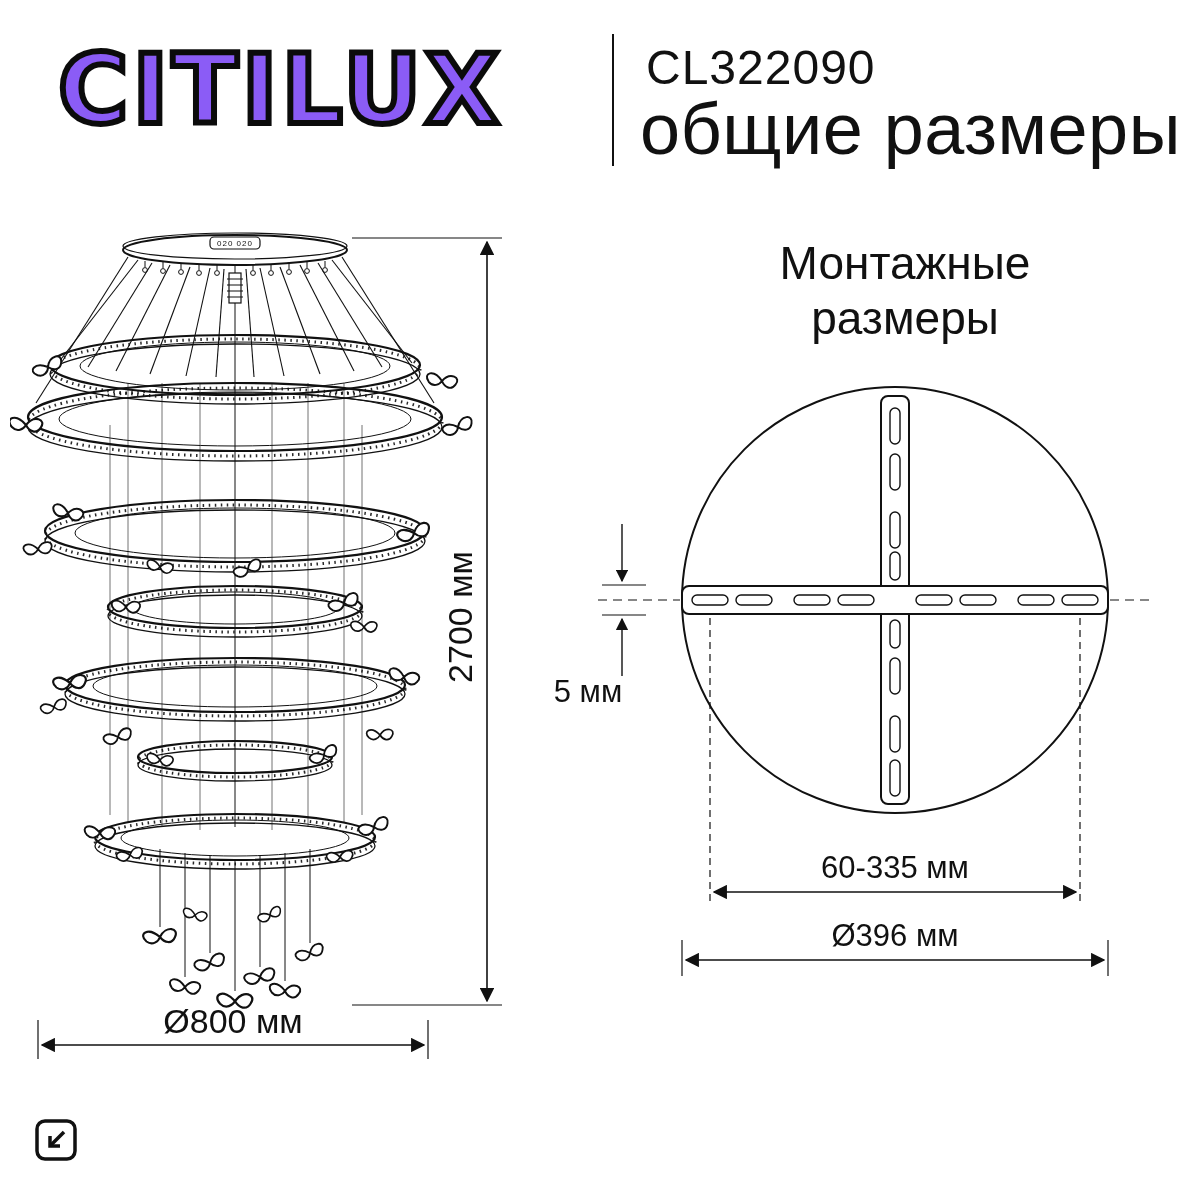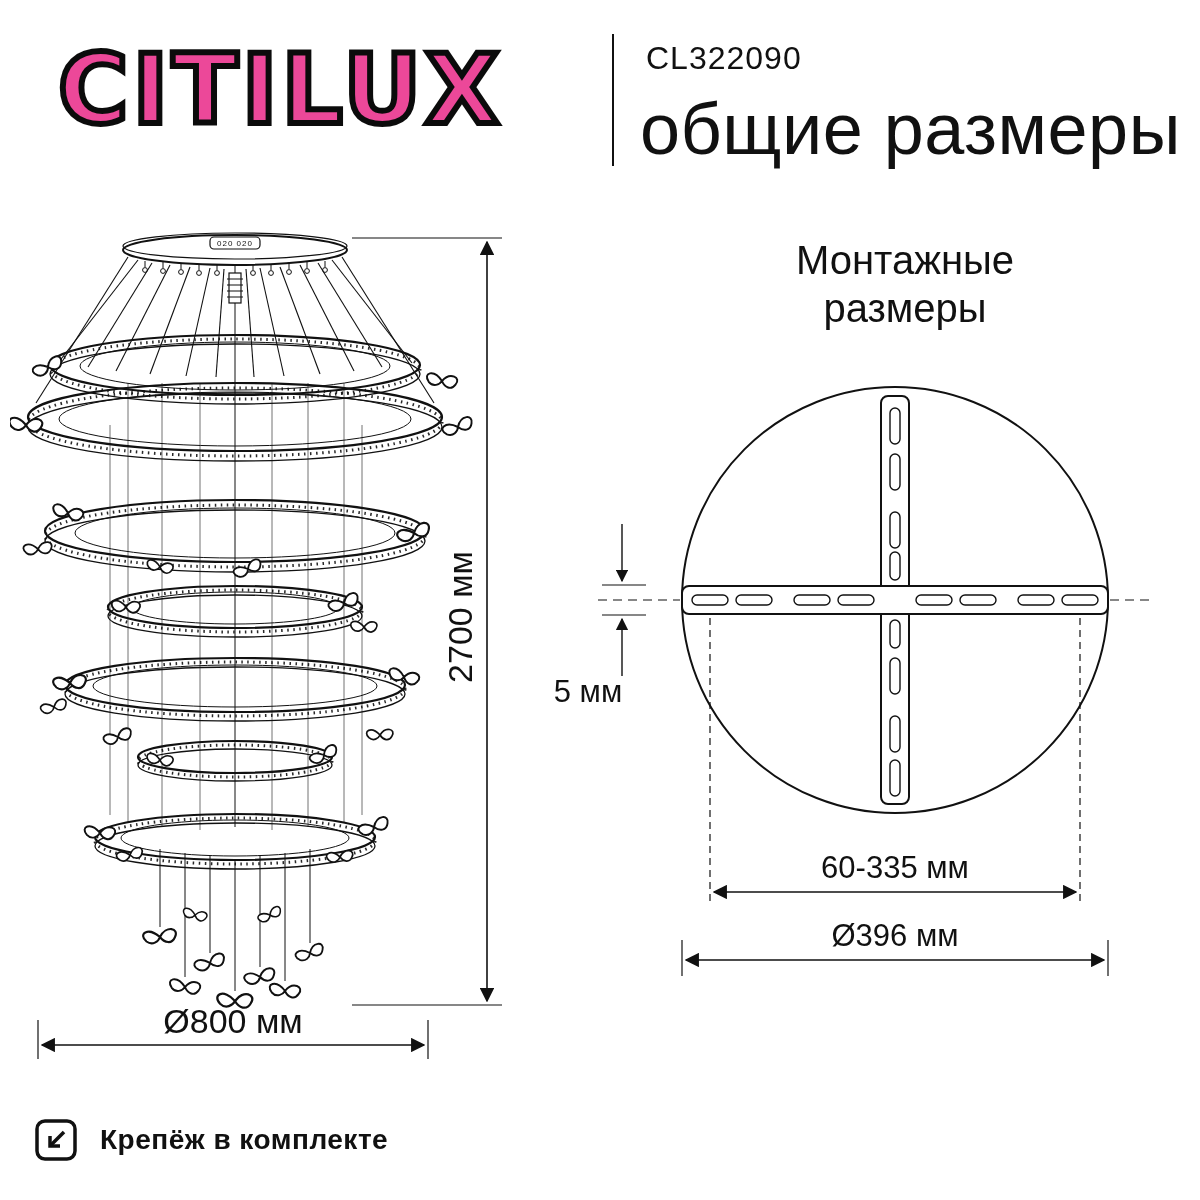--- a/index.html
+++ b/index.html
@@ -3,28 +3,28 @@
 <meta charset="utf-8">
 <style>
   * { margin:0; padding:0; box-sizing:border-box; }
   html,body { width:1200px; height:1200px; background:#fff; font-family:"Liberation Sans", sans-serif; color:#111; overflow:hidden; }
   .abs { position:absolute; }
 
   .brand {
     left:58px; top:38px;
     font-family:"DejaVu Sans", sans-serif;
     font-weight:bold; font-size:96px; letter-spacing:4px;
-    -webkit-text-stroke:6px #0b0b0b; color:#ec4899;
+    -webkit-text-stroke:6px #0b0b0b; color:#8b5cf6;
     line-height:1.1;
   }
   .header-divider { left:612px; top:34px; width:2px; height:132px; background:#111; }
-  .model { left:646px; top:40px; font-size:32px; font-weight:400; letter-spacing:1px; }
+  .model { left:646px; top:40px; font-size:48px; font-weight:400; letter-spacing:1px; }
   .subtitle { left:640px; top:88px; font-size:72px; font-weight:500; letter-spacing:0.5px; }
 
-  .mounting-title { left:720px; top:236px; width:370px; text-align:center; font-size:40px; line-height:1.2; font-weight:400; }
+  .mounting-title { left:720px; top:236px; width:370px; text-align:center; font-size:46px; line-height:1.2; font-weight:400; }
 
   .footer-row { left:34px; top:1118px; display:flex; align-items:center; gap:22px; }
   .footer-note { font-size:28px; font-weight:700; letter-spacing:0.5px; }
 
   svg text { font-family:"Liberation Sans", sans-serif; fill:#111; }
   .dim-label { font-size:34px; }
   .dim-label-sm { font-size:31px; }
   .tiny-mark { font-size:8px; letter-spacing:1px; }
 </style>
 </head>
@@ -271,14 +271,13 @@
   </g>
   <text class="dim-label-sm" x="355" y="578" text-anchor="middle">Ø396 мм</text>
 </svg>
 
 <div class="abs footer-row">
   <svg width="44" height="44" viewBox="0 0 44 44">
     <rect x="3" y="3" width="38" height="38" rx="8" fill="none" stroke="#111" stroke-width="3.5"></rect>
     <path d="M30 14 L16 28" stroke="#111" stroke-width="3.5" fill="none"></path>
     <path d="M16 18 L16 28 L26 28" stroke="#111" stroke-width="3.5" fill="none"></path>
   </svg>
-  <div class="footer-note">Крепёж в комплекте</div>
 </div>
 
 </body></html>

